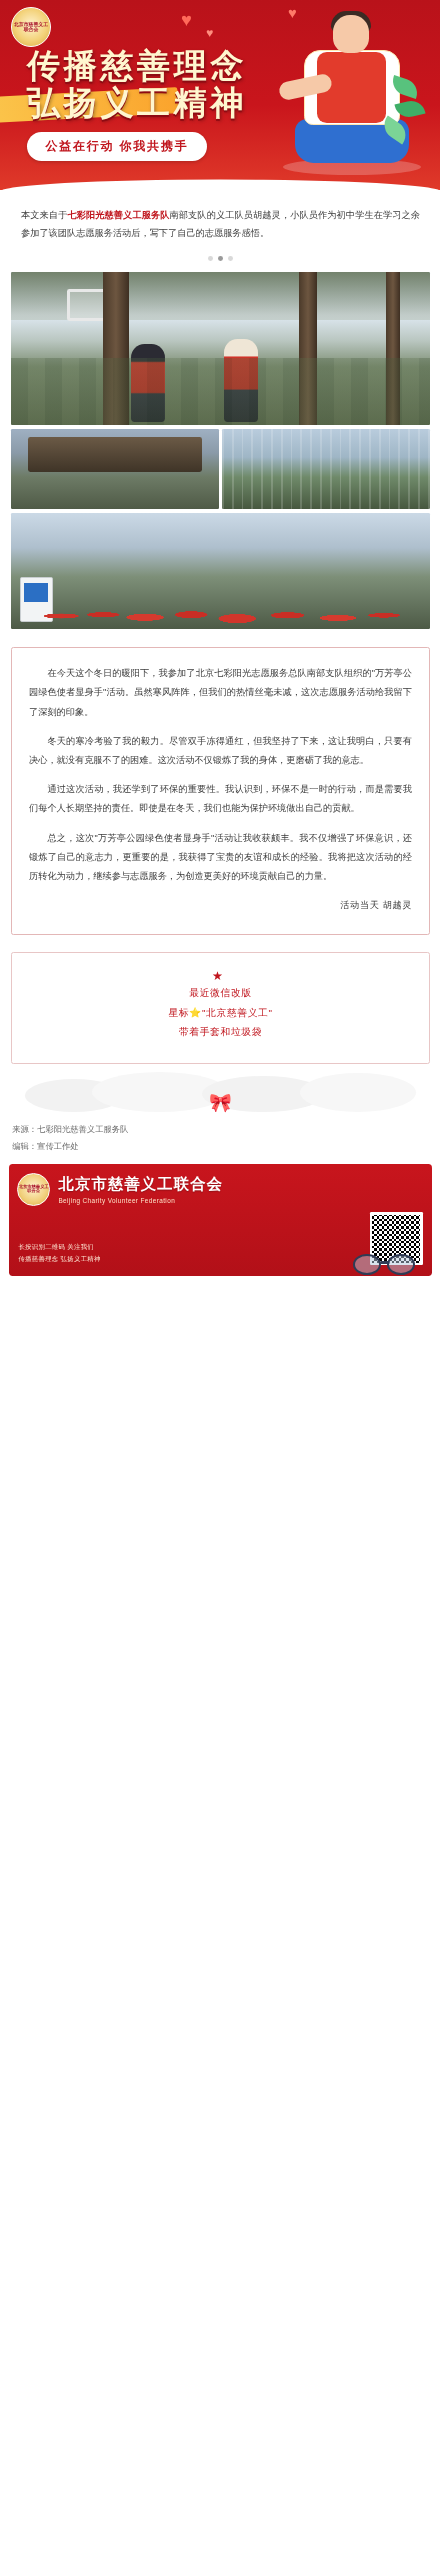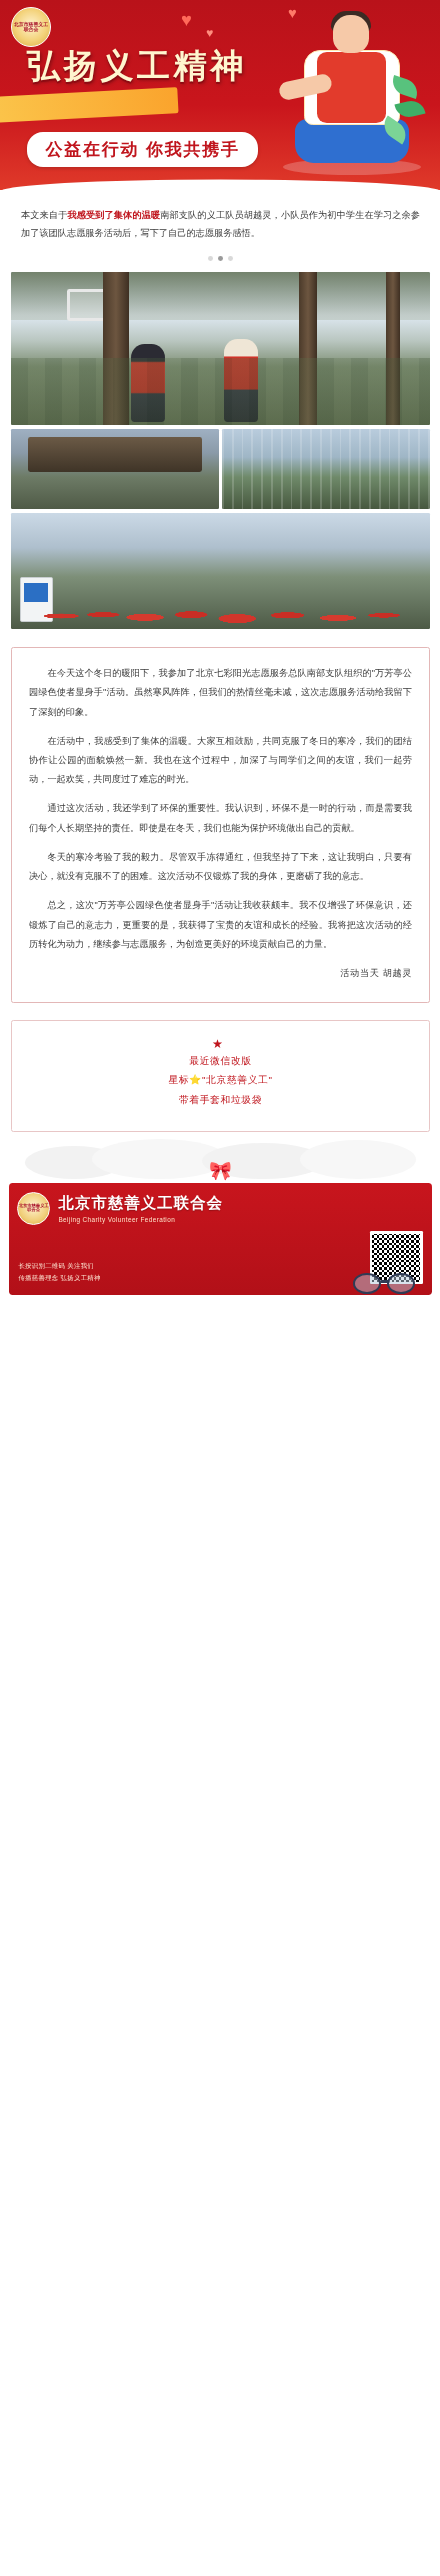--- a/index.html
+++ b/index.html
@@ -36,21 +36,21 @@
     font-family: "DejaVu Serif", serif;
     font-size: 33px; font-weight: bold; color: #fff6cf;
     letter-spacing: 3.7px; line-height: 1.12;
     text-shadow: 0 1.8px 0 #8e0b13, 1.2px 2.4px 3.7px rgba(0,0,0,.35);
   }
   .banner-sub {
     position: absolute; left: 27px; top: 132px;
     background: #ffffff;
     border-radius: 16px;
     padding: 6.1px 18.4px;
-    color: #c0151d; font-size: 17px; letter-spacing: 1.8px;
+    color: #c0151d; font-size: 12px; letter-spacing: 1.8px;
     font-weight: bold;
     box-shadow: 0 1.2px 3.7px rgba(0,0,0,.18);
   }
   .heart {
     position: absolute; color: #ff5b4d;
     font-size: 21px; line-height: 1;
   }
   .h1 { left: 181px; top: 11px; font-size: 18.4px; color:#ff6a5a; }
   .h2 { left: 206px; top: 27px; font-size: 12.2px; color:#ff8e7e; }
   .h3 { left: 288px; top: 6.1px; font-size: 14.7px; color:#ff7a68; }
@@ -354,29 +354,30 @@
         <div class="bp-vest"></div>
         <div class="bp-arm"></div>
         <div class="bp-hair"></div>
         <div class="bp-head"></div>
         <div class="leaf lf1"></div>
         <div class="leaf lf2"></div>
         <div class="leaf lf3"></div>
       </div>
 
       <div class="banner-title-wrap">
+        <div class="banner-title">传播慈善理念</div>
         <div class="banner-title">弘扬义工精神</div>
       </div>
       <div class="banner-sub">公益在行动  你我共携手</div>
       <div class="banner-wave"></div>
     </div>
   </div>
 
   <div class="intro">
-    <span>本文来自于</span><span class="hl">我感受到了集体的温暖</span><span>南部支队的义工队员胡越灵，小队员作为初中学生在学习之余参加了该团队志愿服务活动后，写下了自己的志愿服务感悟。</span>
+    <span>本文来自于</span><span class="hl">七彩阳光慈善义工服务队</span><span>南部支队的义工队员胡越灵，小队员作为初中学生在学习之余参加了该团队志愿服务活动后，写下了自己的志愿服务感悟。</span>
   </div>
 
   <div class="dots">
     <span class="dot"></span>
     <span class="dot active"></span>
     <span class="dot"></span>
   </div>
 
   <div class="photo-block">
 
@@ -397,23 +398,22 @@
 
     <div class="photo photo-wide ph-group">
       <div class="sign"></div>
     </div>
 
   </div>
 
   <div class="letter-wrap">
     <div class="letter">
       <p>在今天这个冬日的暖阳下，我参加了北京七彩阳光志愿服务总队南部支队组织的"万芳亭公园绿色使者显身手"活动。虽然寒风阵阵，但我们的热情丝毫未减，这次志愿服务活动给我留下了深刻的印象。</p>
-      <p>在活动中，我感受到了集体的温暖。大家互相鼓励，共同克服了冬日的寒冷，我们的团结协作让公园的面貌焕然一新。我也在这个过程中，加深了与同学们之间的友谊，我们一起劳动，一起欢笑，共同度过了难忘的时光。</p>
+      <p>冬天的寒冷考验了我的毅力。尽管双手冻得通红，但我坚持了下来，这让我明白，只要有决心，就没有克服不了的困难。这次活动不仅锻炼了我的身体，更磨砺了我的意志。</p>
       <p>通过这次活动，我还学到了环保的重要性。我认识到，环保不是一时的行动，而是需要我们每个人长期坚持的责任。即使是在冬天，我们也能为保护环境做出自己的贡献。</p>
-      <p>冬天的寒冷考验了我的毅力。尽管双手冻得通红，但我坚持了下来，这让我明白，只要有决心，就没有克服不了的困难。这次活动不仅锻炼了我的身体，更磨砺了我的意志。</p>
       <p>总之，这次"万芳亭公园绿色使者显身手"活动让我收获颇丰。我不仅增强了环保意识，还锻炼了自己的意志力，更重要的是，我获得了宝贵的友谊和成长的经验。我将把这次活动的经历转化为动力，继续参与志愿服务，为创造更美好的环境贡献自己的力量。</p>
 
       <div class="sign-off">
         <div class="nm">活动当天 胡越灵</div>
       </div>
     </div>
   </div>
 
   <div class="promo-wrap">
     <div class="promo">
@@ -425,20 +425,24 @@
   </div>
 
   <div class="clouds">
     <div class="cloud c1"></div>
     <div class="cloud c2"></div>
     <div class="cloud c3"></div>
     <div class="cloud c4"></div>
     <div class="bow">🎀</div>
   </div>
 
+  <div class="source">
+    <div>来源：七彩阳光慈善义工服务队</div>
+    <div>编辑：宣传工作处</div>
+  </div>
 
   <div class="footer-wrap">
     <div class="footer">
       <div class="f-logo">北京市慈善义工联合会</div>
       <div class="f-title">北京市慈善义工联合会</div>
       <div class="f-sub">Beijing Charity Volunteer Federation</div>
 
       <div class="f-bottom">
         <div class="f-text">
           <div class="f-line">长按识别二维码  关注我们</div>

